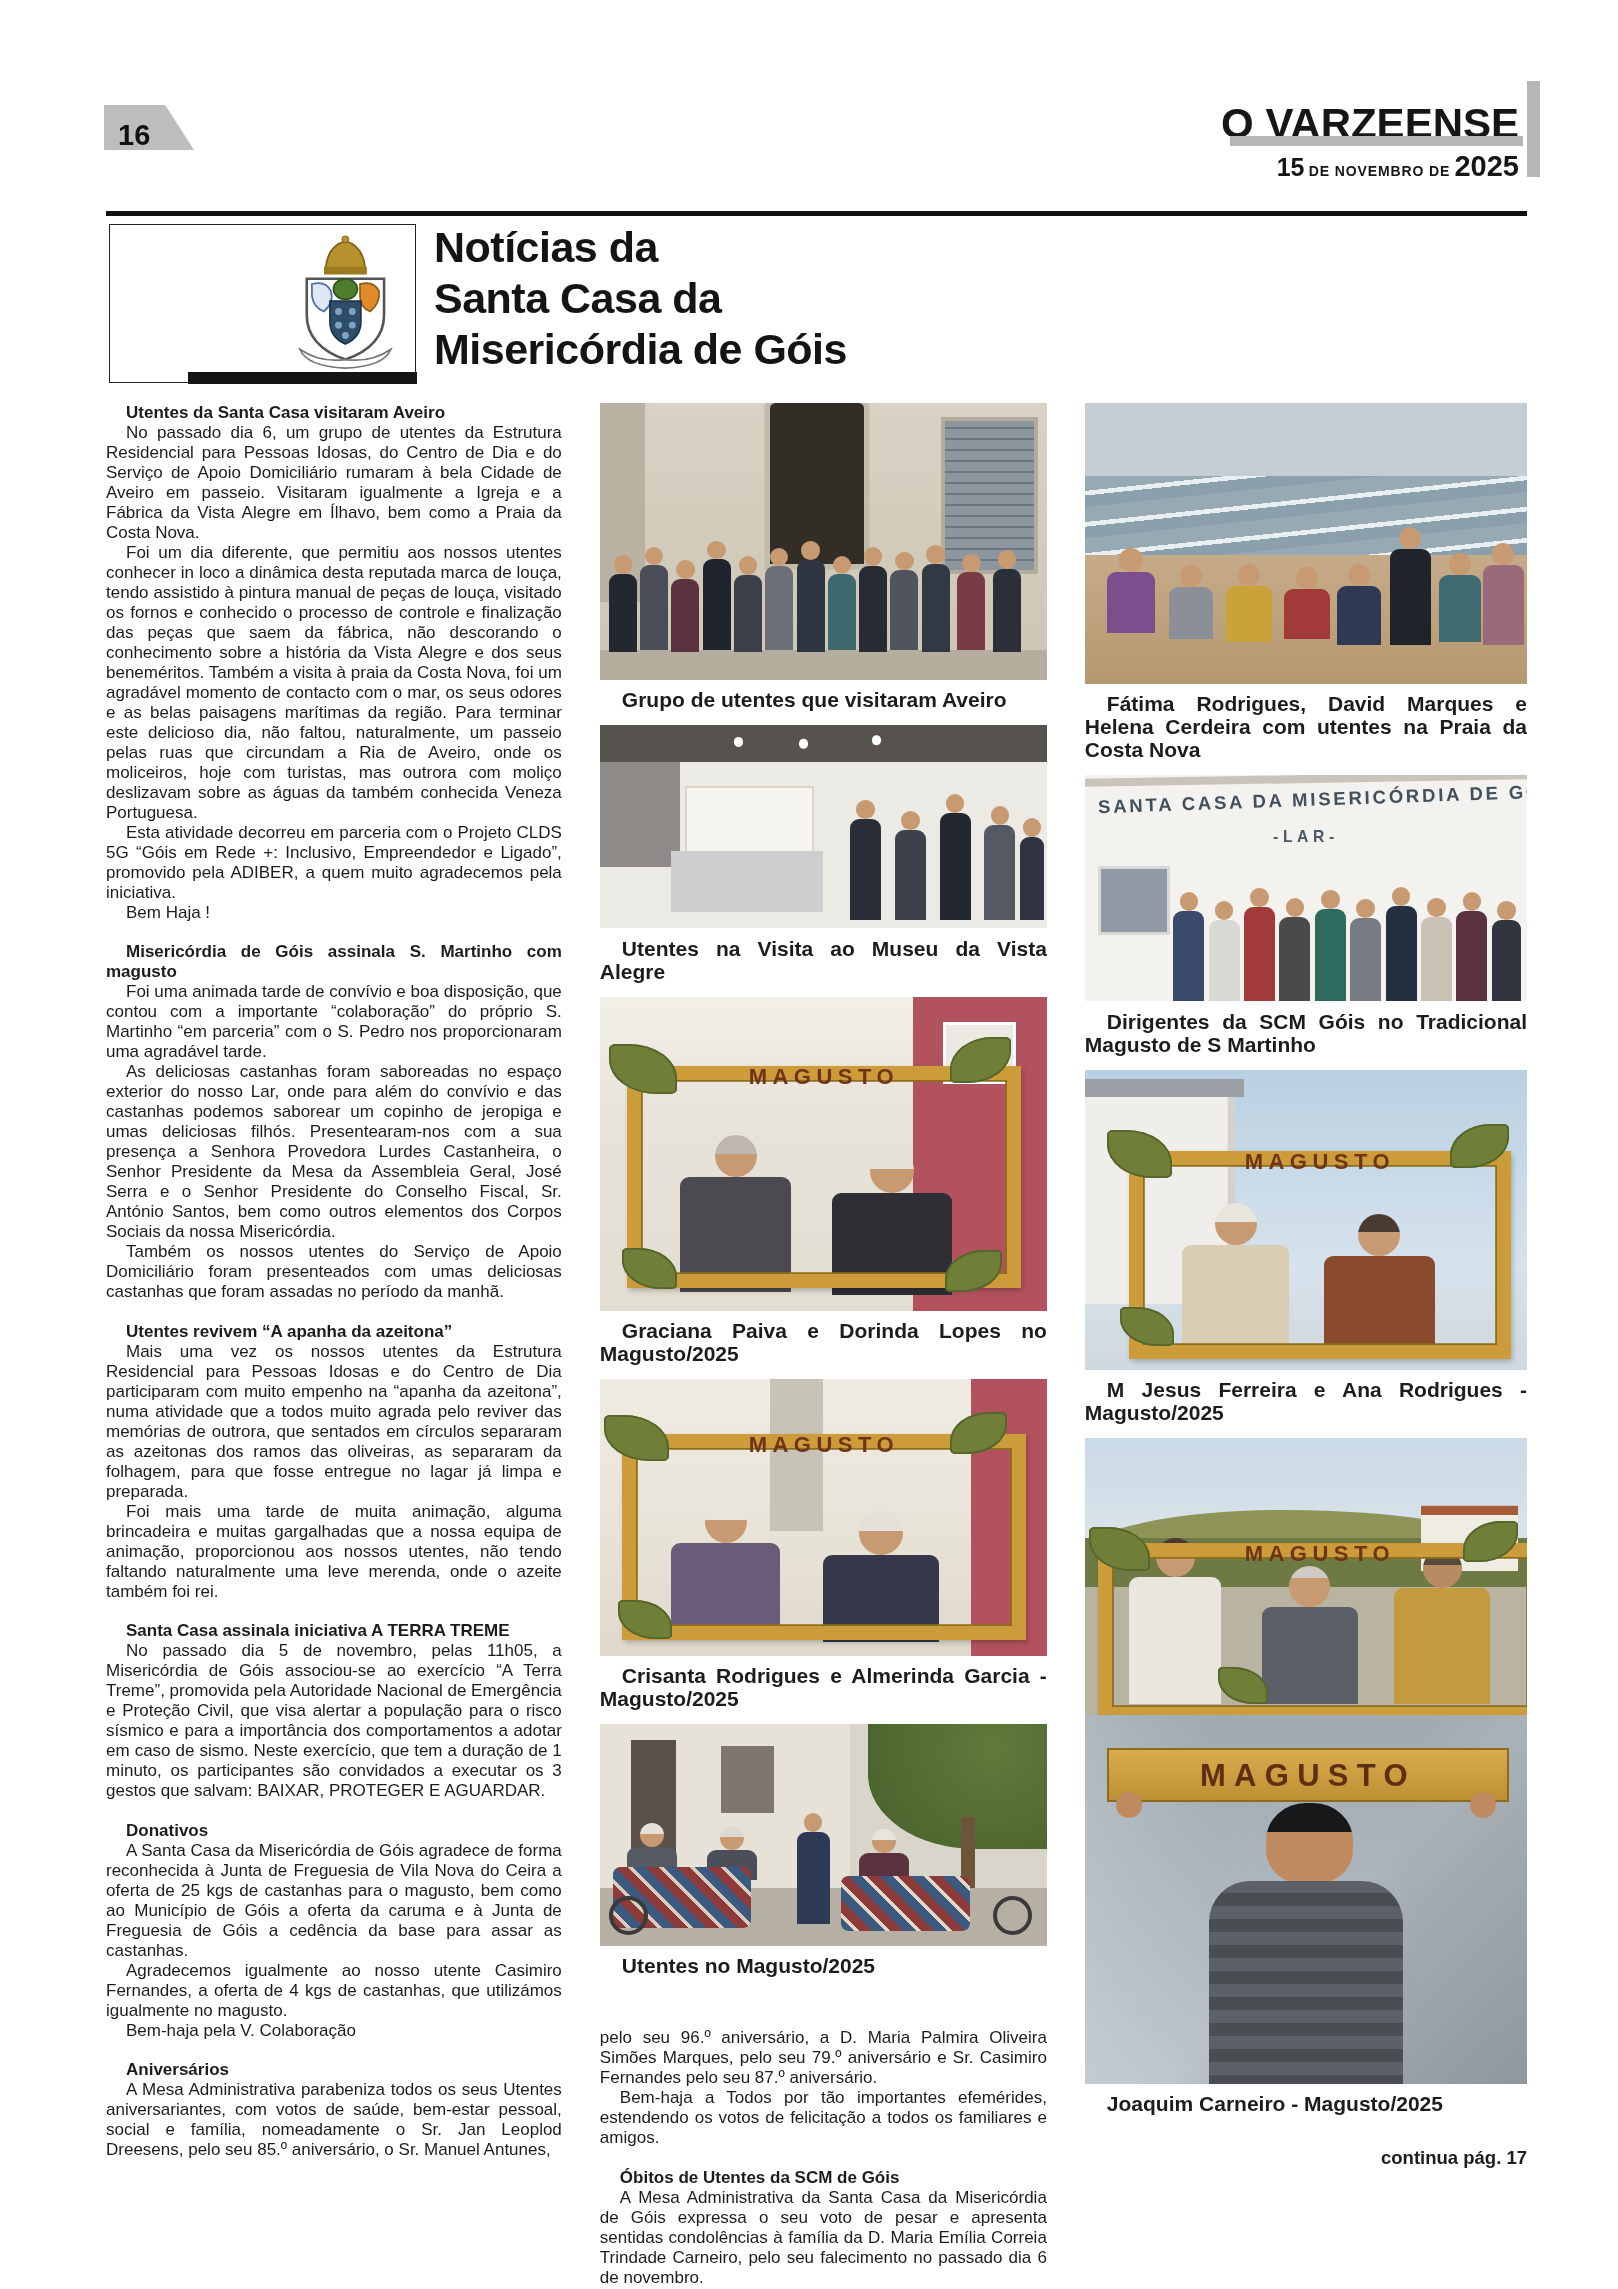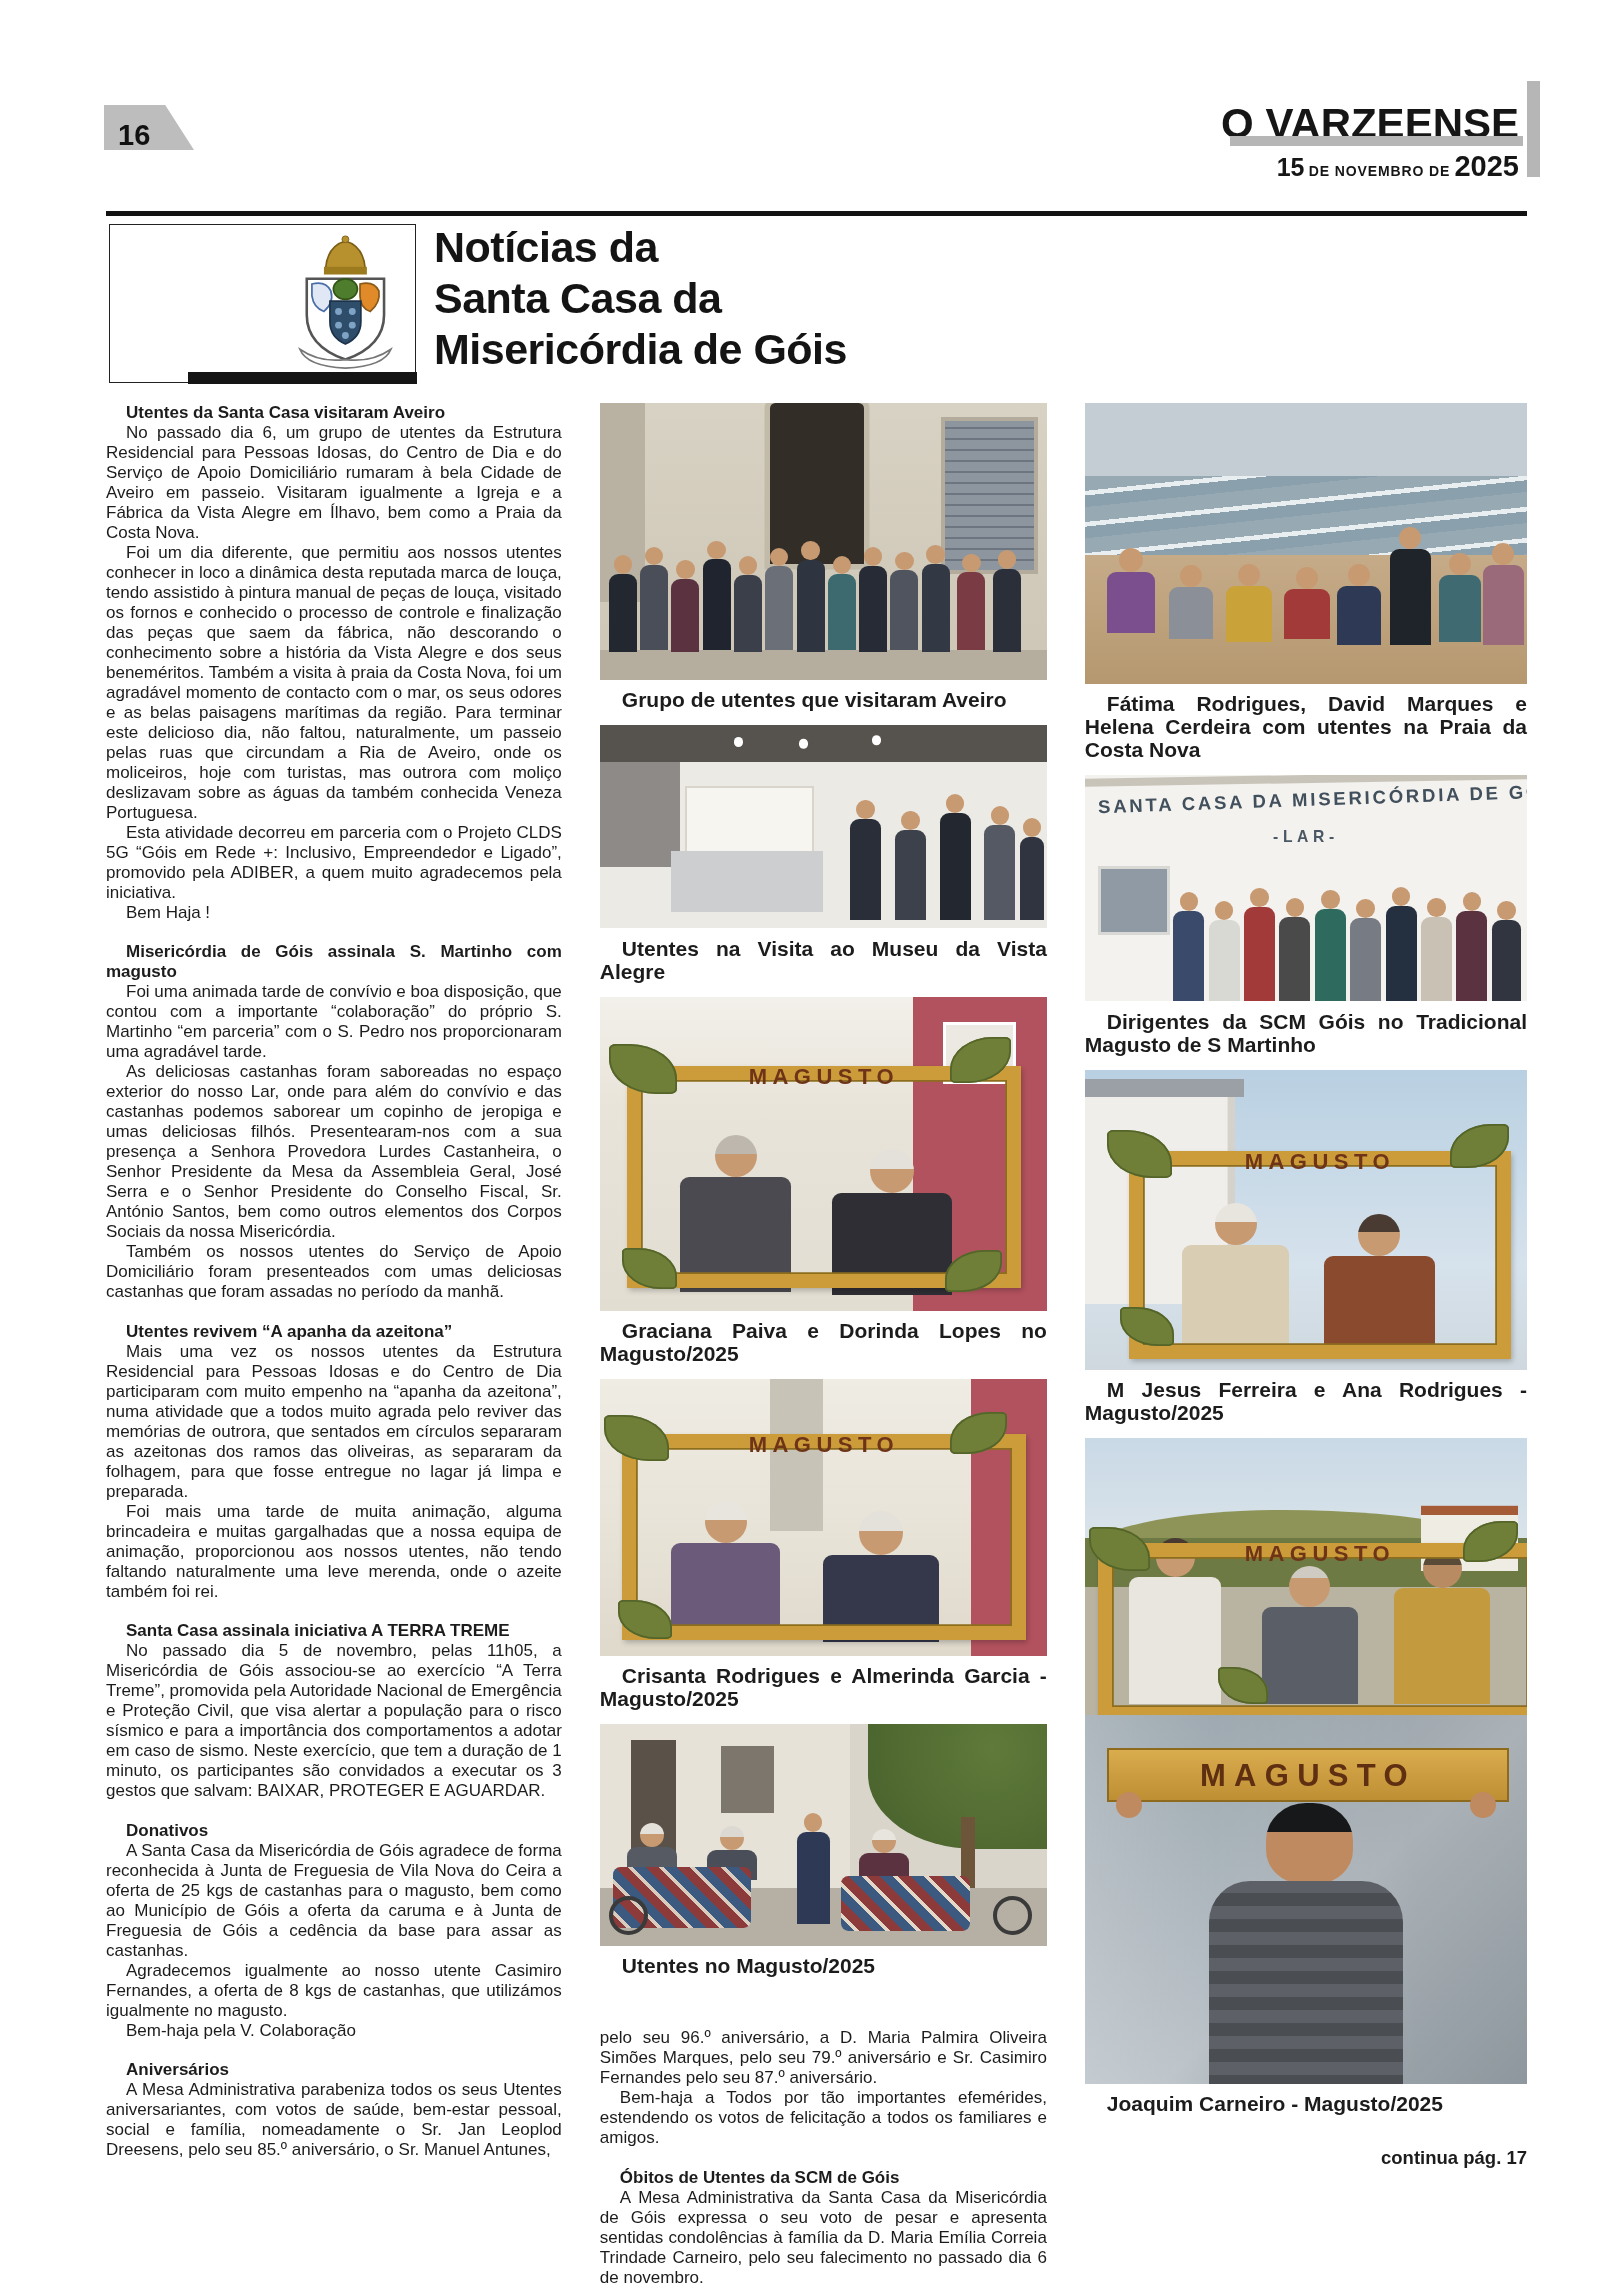--- a/index.html
+++ b/index.html
@@ -119,21 +119,21 @@
 
       <h2 class="h">Utentes revivem “A apanha da azeitona”</h2>
       <p>Mais uma vez os nossos utentes da Estrutura Residencial para Pessoas Idosas e do Centro de Dia participaram com muito empenho na “apanha da azeitona”, numa atividade que a todos muito agrada pelo reviver das memórias de outrora, que sentados em círculos separaram as azeitonas dos ramos das oliveiras, as separaram da folhagem, para que fosse entregue no lagar já limpa e preparada.</p>
       <p>Foi mais uma tarde de muita animação, alguma brincadeira e muitas gargalhadas que a nossa equipa de animação, proporcionou aos nossos utentes, não tendo faltando naturalmente uma leve merenda, onde o azeite também foi rei.</p>
 
       <h2 class="h">Santa Casa assinala iniciativa A TERRA TREME</h2>
       <p>No passado dia 5 de novembro, pelas 11h05, a Misericórdia de Góis associou-se ao exercício “A Terra Treme”, promovida pela Autoridade Nacional de Emergência e Proteção Civil, que visa alertar a população para o risco sísmico e para a importância dos comportamentos a adotar em caso de sismo. Neste exercício, que tem a duração de 1 minuto, os participantes são convidados a executar os 3 gestos que salvam: BAIXAR, PROTEGER E AGUARDAR.</p>
 
       <h2 class="h">Donativos</h2>
       <p>A Santa Casa da Misericórdia de Góis agradece de forma reconhecida à Junta de Freguesia de Vila Nova do Ceira a oferta de 25 kgs de castanhas para o magusto, bem como ao Município de Góis a oferta da caruma e à Junta de Freguesia de Góis a cedência da base para assar as castanhas.</p>
-      <p>Agradecemos igualmente ao nosso utente Casimiro Fernandes, a oferta de 8 kgs de castanhas, que utilizámos igualmente no magusto.</p>
+      <p>Agradecemos igualmente ao nosso utente Casimiro Fernandes, a oferta de 4 kgs de castanhas, que utilizámos igualmente no magusto.</p>
       <p>Bem-haja pela V. Colaboração</p>
 
       <h2 class="h">Aniversários</h2>
       <p>A Mesa Administrativa parabeniza todos os seus Utentes aniversariantes, com votos de saúde, bem-estar pessoal, social e família, nomeadamente o Sr. Jan Leoplod Dreesens, pelo seu 85.º aniversário, o Sr. Manuel Antunes,</p>
     </div>
 
     <div class="col col-mid">
 
       <div class="photo" style="height:277px;background:linear-gradient(#d8d2c4,#cdc6b6);">
         <div style="position:absolute;left:0;top:0;width:10%;height:72%;background:#b9b2a2;"></div>

